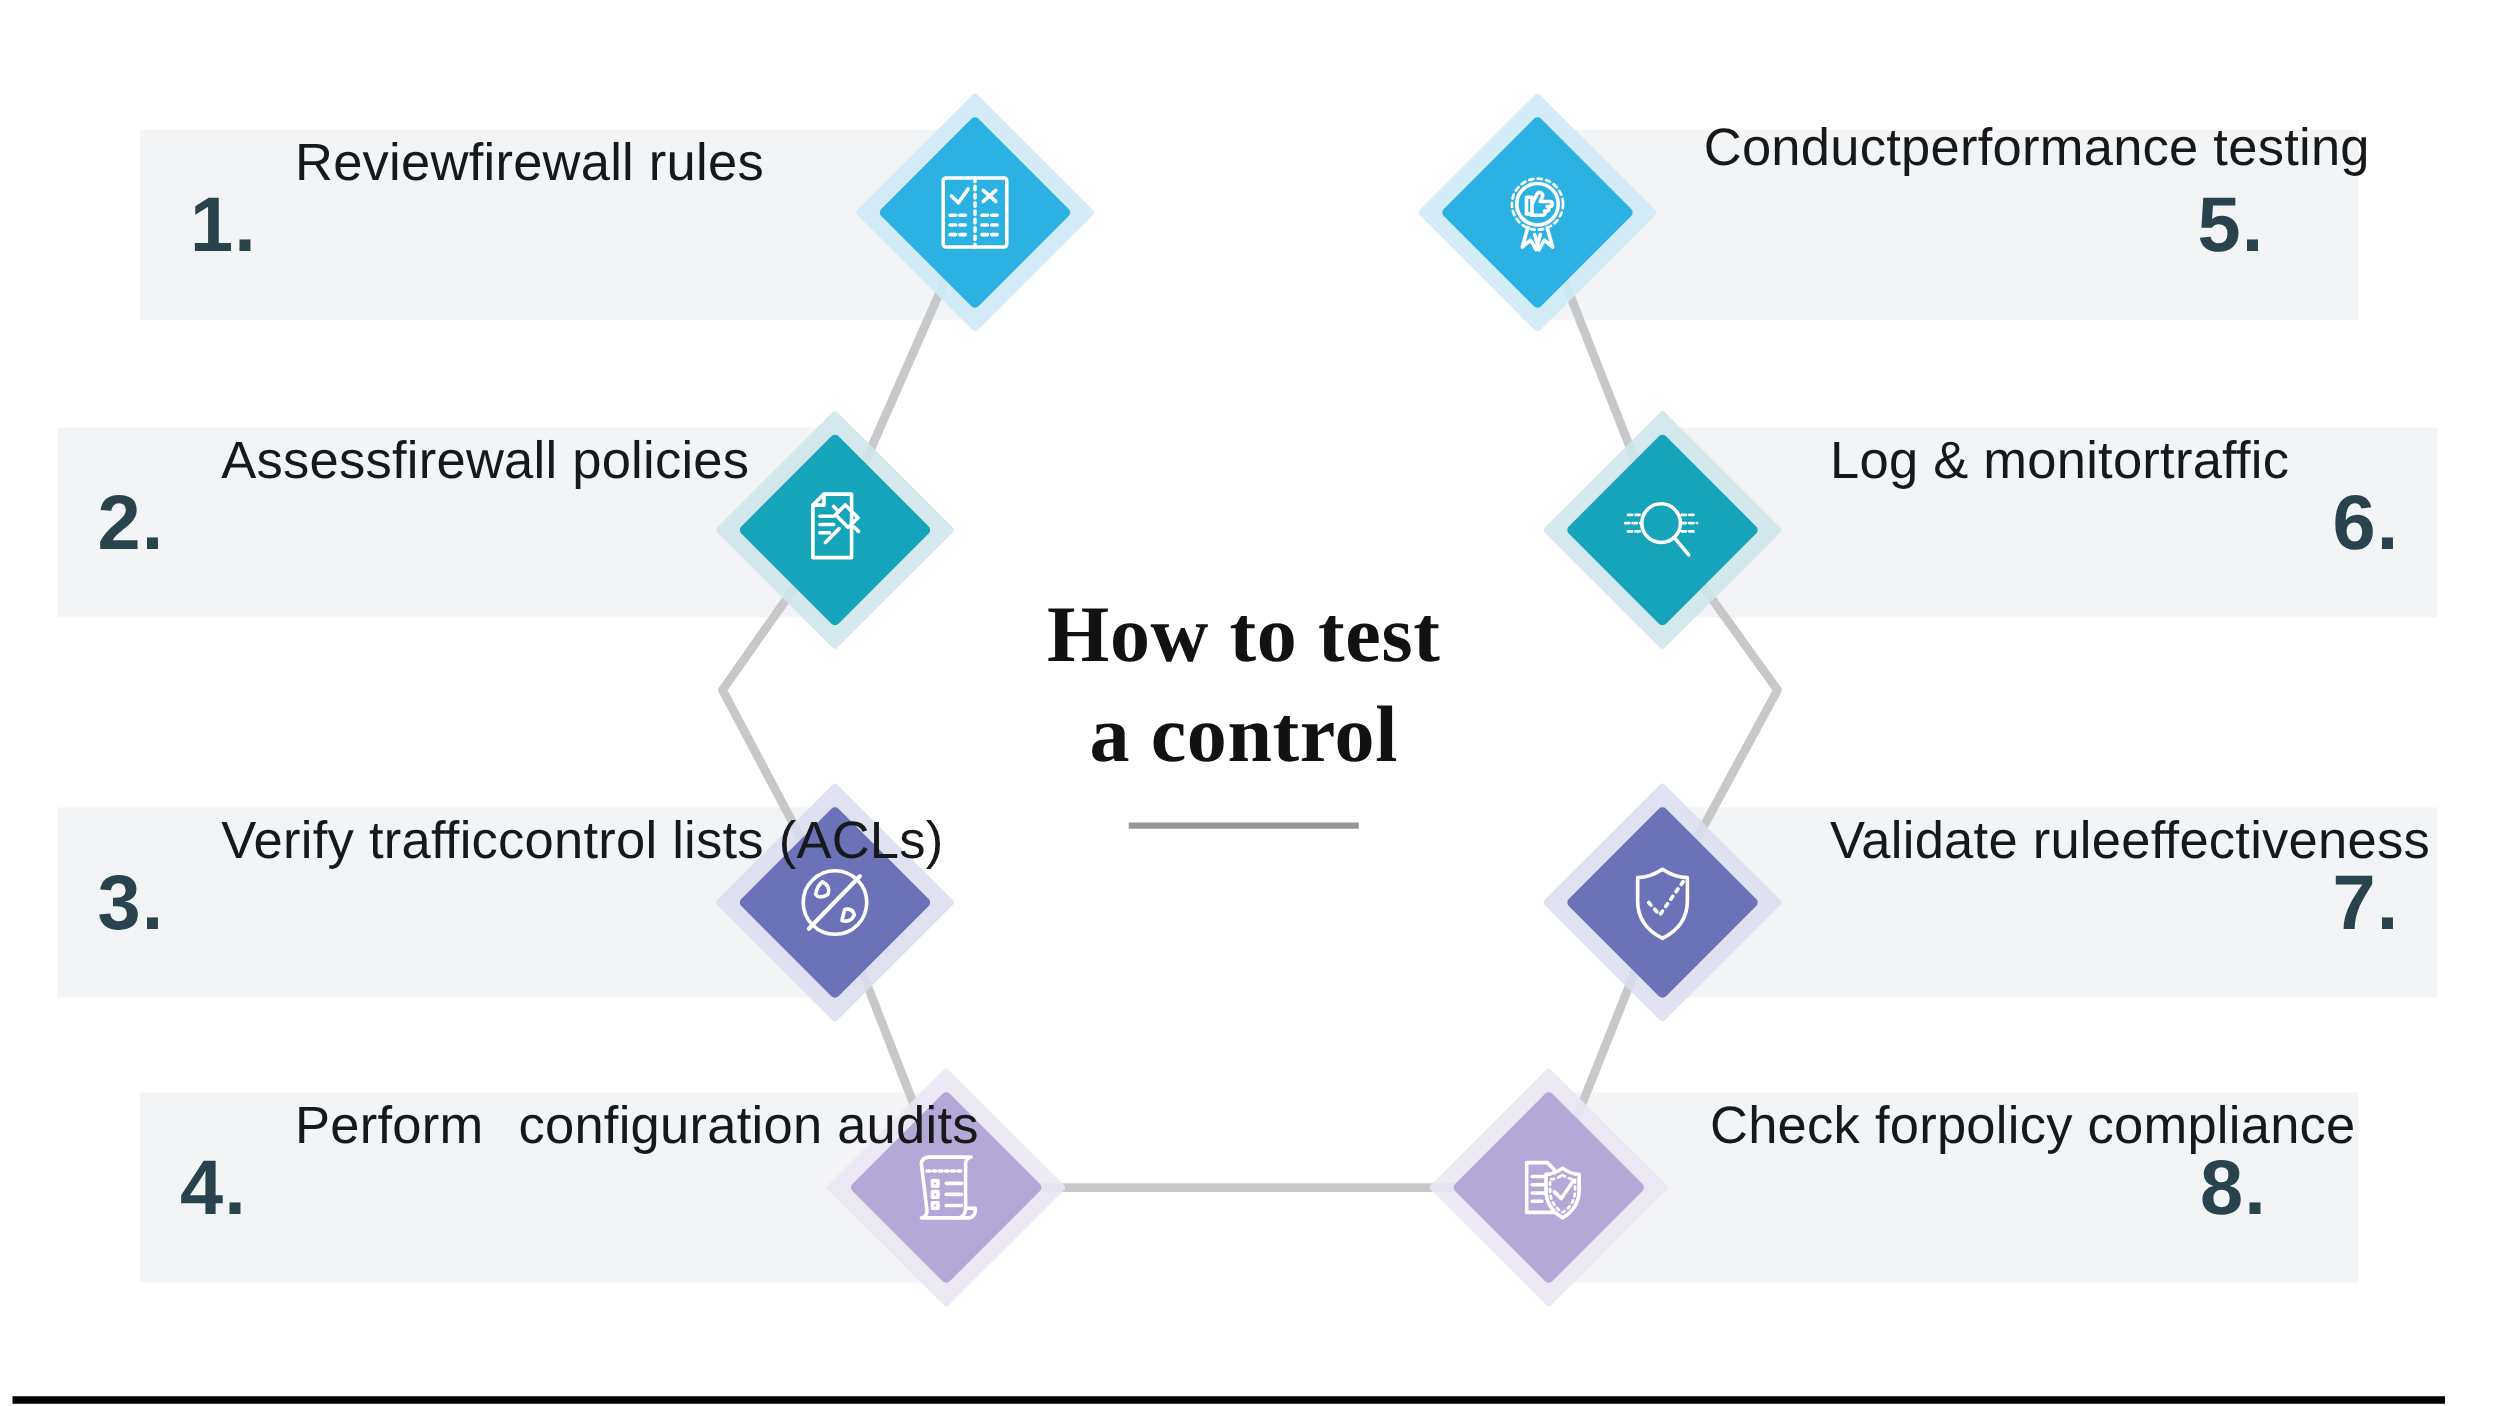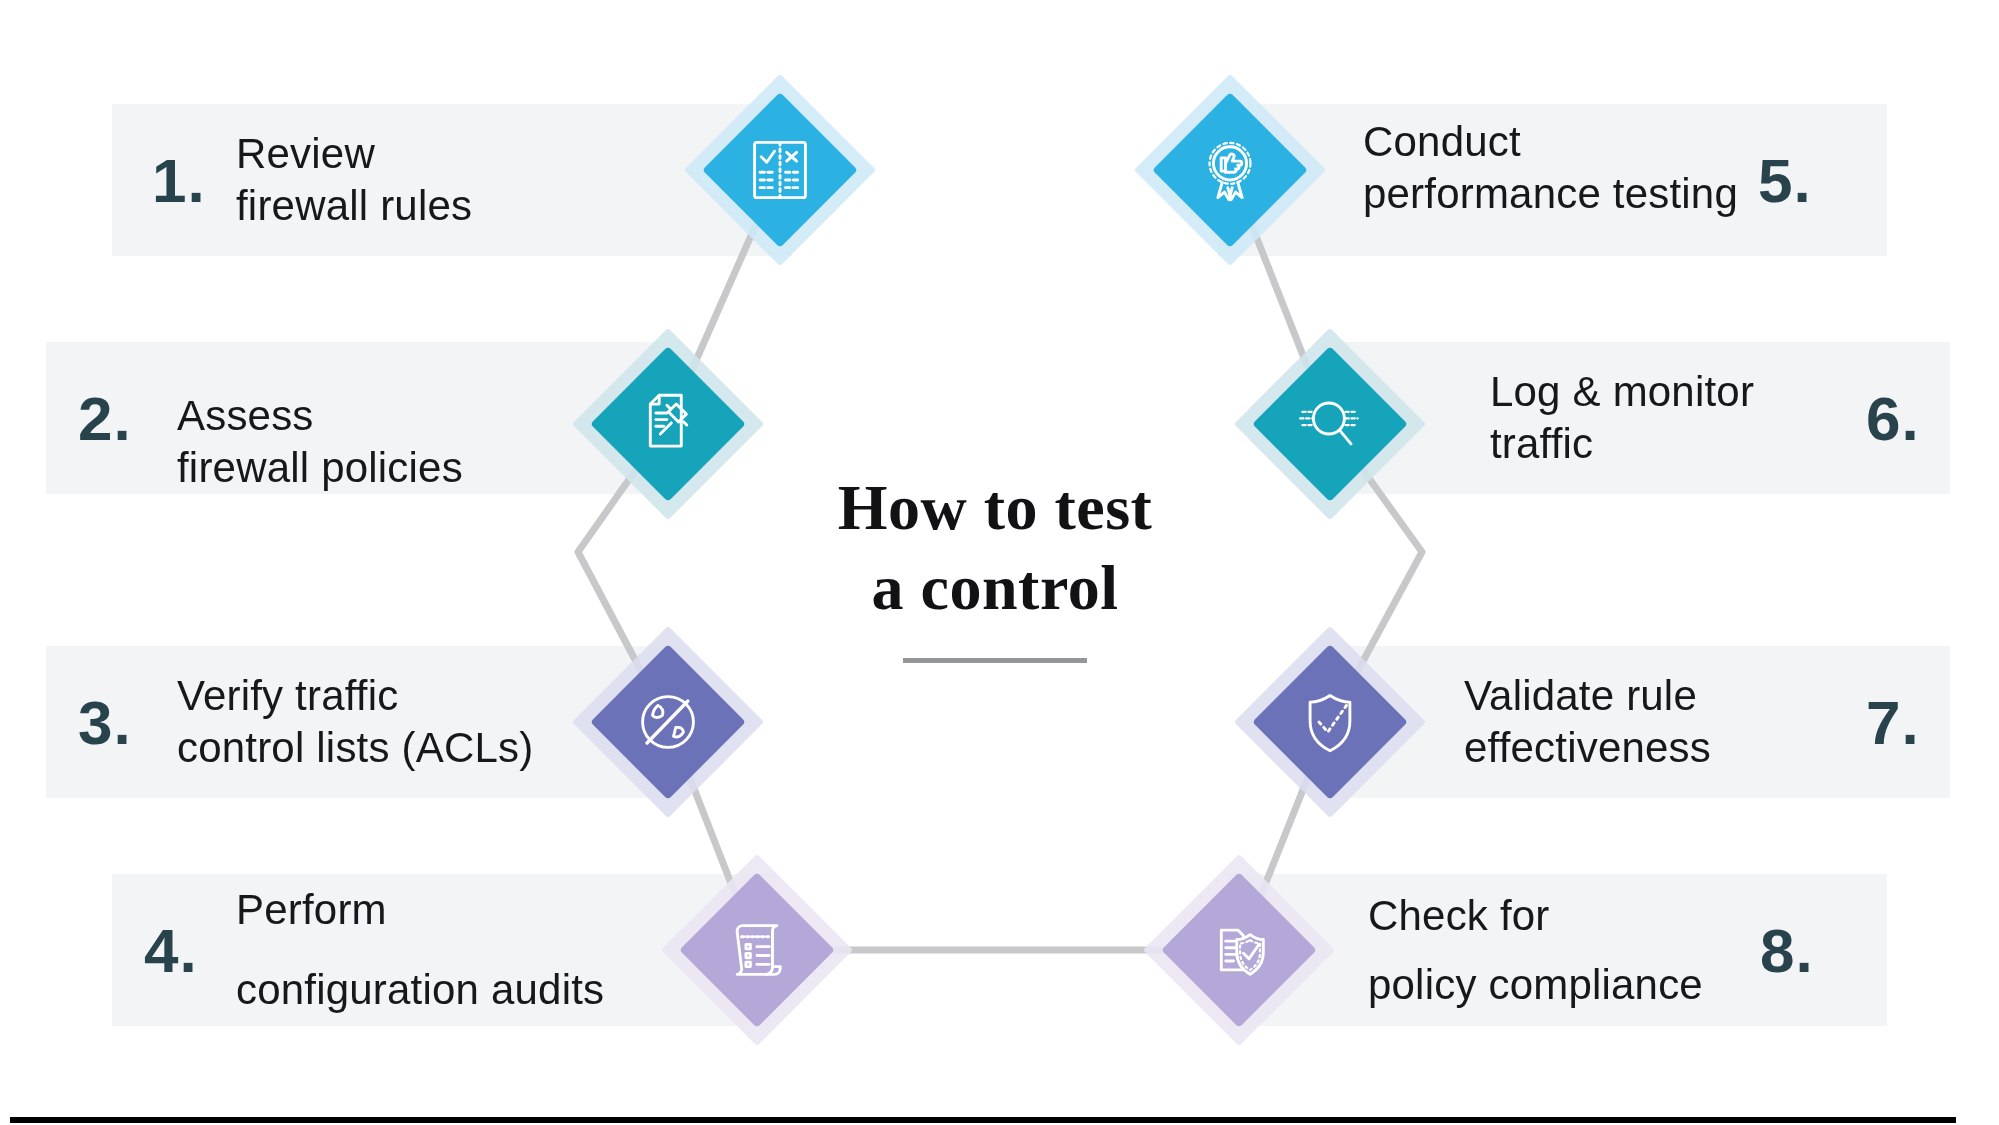--- a/index.html
+++ b/index.html
@@ -10,21 +10,21 @@
   }
   .bar{position:absolute;z-index:1;}
   .connector{position:absolute;left:0;top:0;z-index:2;pointer-events:none;}
   .dback{position:absolute;width:136px;height:136px;z-index:3;border-radius:3px;
          transform:translate(-50%,-50%) rotate(45deg);opacity:.88;}
   .dmain{position:absolute;width:110px;height:110px;z-index:4;border-radius:4px;
          transform:translate(-50%,-50%) rotate(45deg);}
   .dicon{position:absolute;z-index:5;transform:translate(-50%,-50%);line-height:0;}
   .num{position:absolute;z-index:6;height:152px;display:flex;align-items:center;
        font-size:62px;font-weight:bold;letter-spacing:1px;}
-  .label{position:absolute;z-index:6;height:152px;display:flex;flex-direction:column;
+  .label{position:absolute;z-index:6;height:152px;display:flex;
          justify-content:center;font-size:42px;line-height:52px;letter-spacing:.2px;}
   .title{position:absolute;z-index:6;text-align:center;font-weight:bold;
          font-size:64px;line-height:80px;letter-spacing:.5px;}
   .title-underline{margin:30px auto 0;width:184px;height:5px;}
   .bottom-bar{position:absolute;z-index:7;}
 </style>
 </head>
 <body>
 
 <div class="canvas">
@@ -177,29 +177,29 @@
     <div>control lists (ACLs)</div>
   </div>
   <div class="label" style="left: 236px; top: 874px; color: rgb(22, 24, 26); gap: 28px;">
     <div>Perform</div>
     <div>configuration audits</div>
   </div>
   <div class="label" style="left: 1363px; top: 92px; color: rgb(22, 24, 26);">
     <div>Conduct</div>
     <div>performance testing</div>
   </div>
-  <div class="label" style="left: 1464px; top: 342px; color: rgb(22, 24, 26); margin-left: 26px;">
+  <div class="label" style="left: 1464px; top: 342px; color: rgb(22, 24, 26);">
     <div>Log &amp; monitor</div>
     <div>traffic</div>
   </div>
   <div class="label" style="left: 1464px; top: 646px; color: rgb(22, 24, 26);">
     <div>Validate rule</div>
     <div>effectiveness</div>
   </div>
-  <div class="label" style="left: 1368px; top: 874px; color: rgb(22, 24, 26); gap: 17px;">
+  <div class="label" style="left: 1368px; top: 874px; color: rgb(22, 24, 26);">
     <div>Check for</div>
     <div>policy compliance</div>
   </div>
 
   <div class="title" style="left: 745px; top: 468px; width: 500px; color: rgb(16, 18, 20); font-family: Liberation Serif, serif;">
     <div>How to test</div>
     <div>a control</div>
     <div class="title-underline" style="background-color: rgb(148, 151, 154);"></div>
   </div>
 

